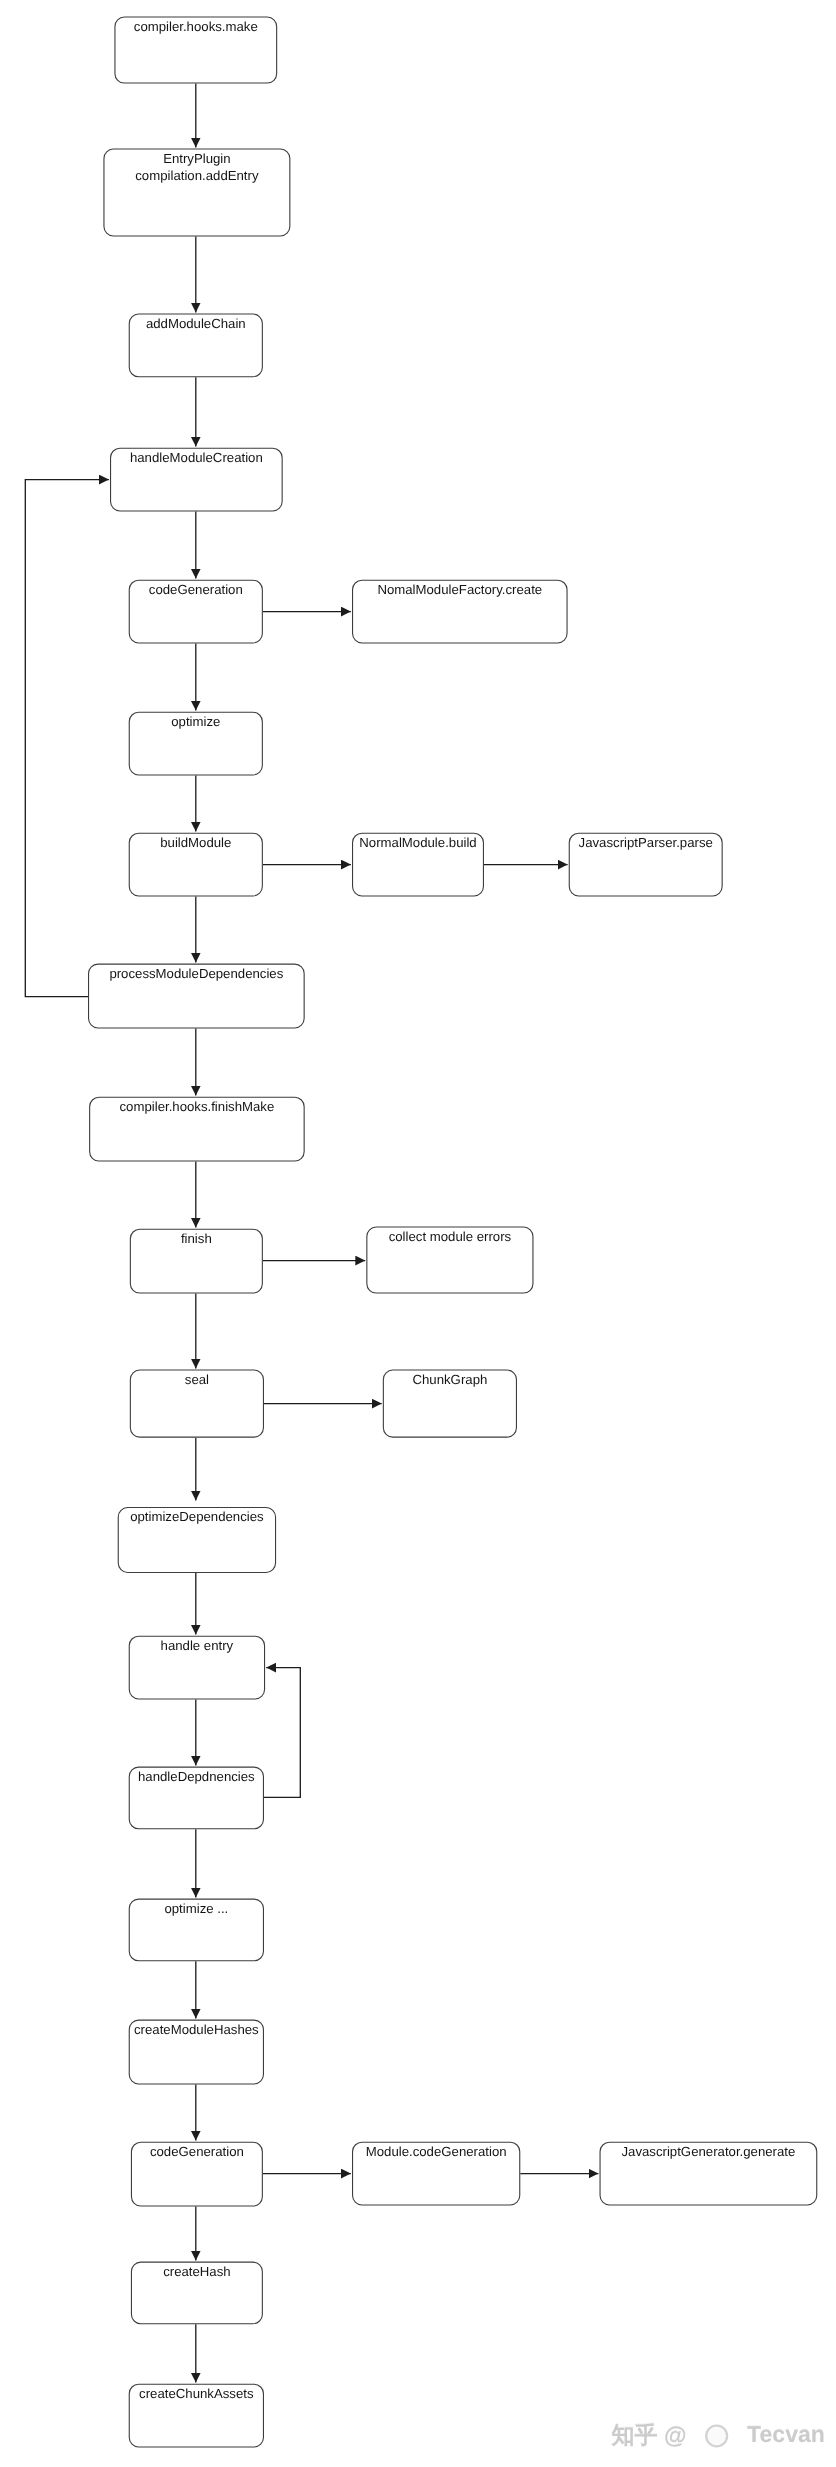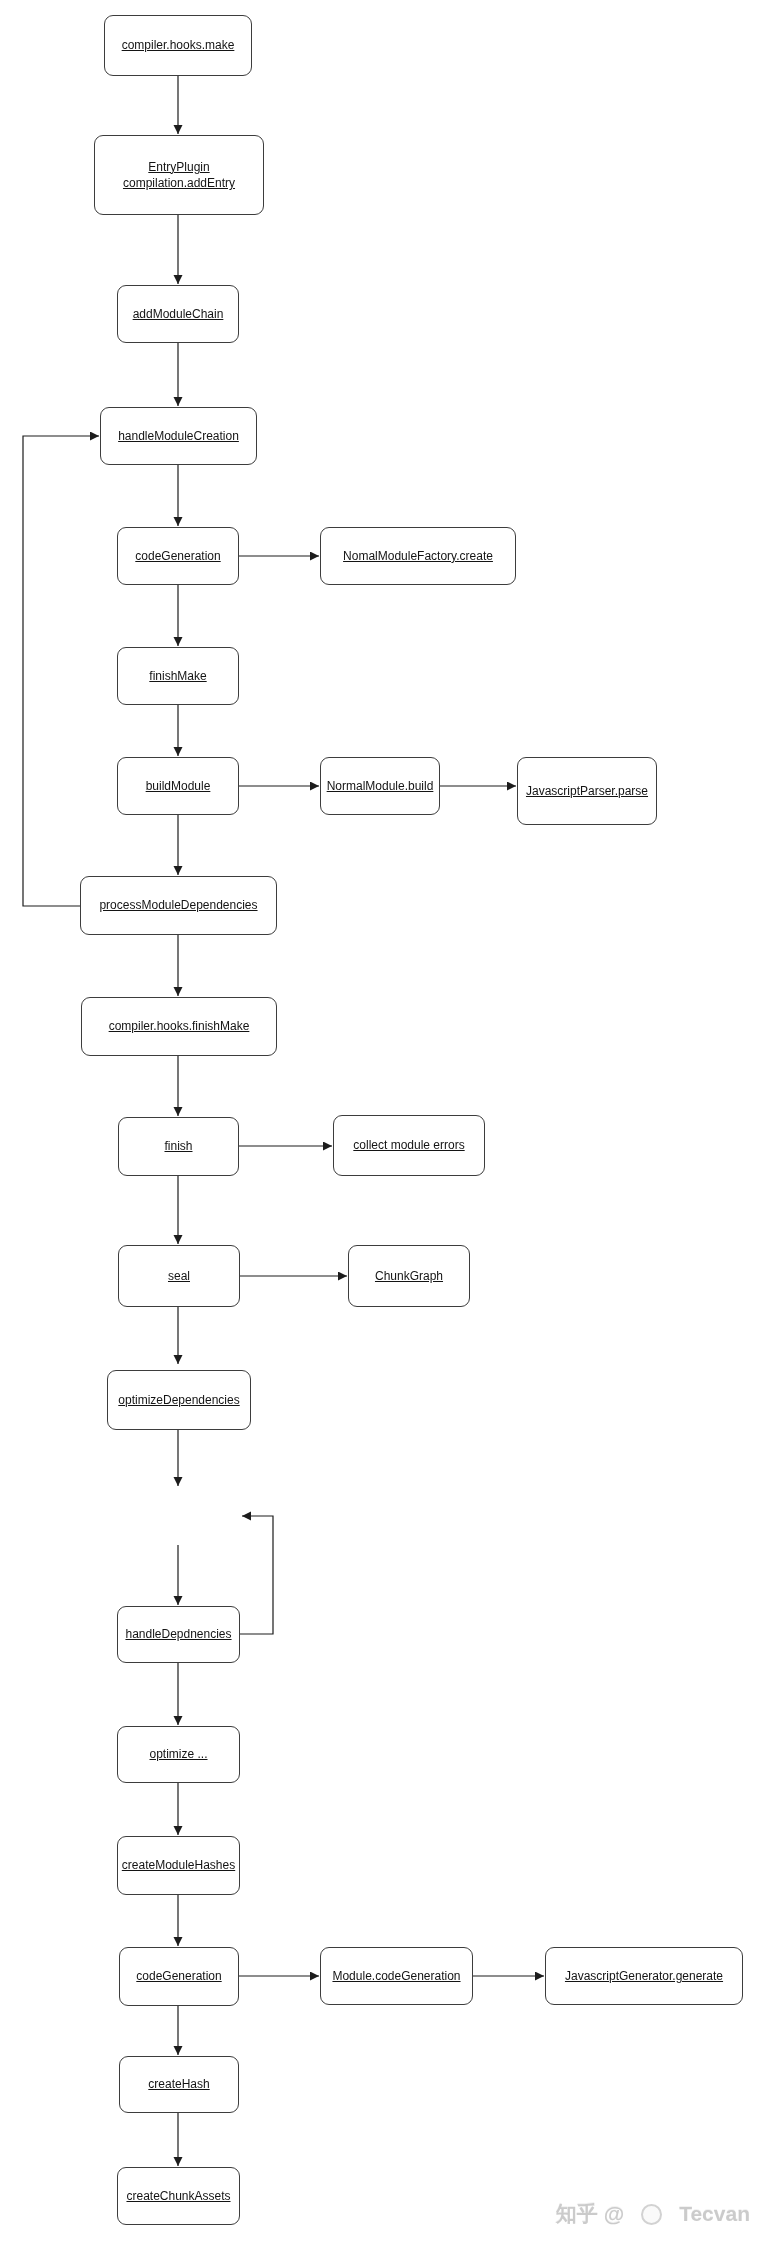--- a/index.html
+++ b/index.html
@@ -7,29 +7,28 @@
   body {
     font-family:"Liberation Sans", sans-serif;
     background:#ffffff;
     position:relative;
     overflow:hidden;
   }
   .canvas { position:absolute; left:0; top:0; width:760px; height:2243px; background:#ffffff; }
   .edges { position:absolute; left:0; top:0; }
   .node {
     position:absolute;
-    display:flex; align-items:center; justify-content:center;
+    display:flex; align-items:flex-start; justify-content:center;
     text-align:center;
     background:#ffffff;
     border:1px solid #3d3d3d;
     border-radius:9px;
     font-size:12px;
     color:#141414;
     line-height:1.35;
-    text-decoration:underline;
   }
   .node .lbl { white-space:pre-line; padding:0 5px; }
   .watermark {
     position:absolute;
     top:2200px; right:10px;
     display:flex; align-items:center; gap:17px;
     color:#cbcbcb;
     font-size:21px;
     font-weight:bold;
     text-shadow:0 1px 0 #ffffff, 0 -1px 0 #f2f2f2;
@@ -98,29 +97,29 @@
   <div class="node" style="left:100px; top:407px; width:157px; height:58px">
       <span class="lbl">handleModuleCreation</span>
     </div>
   <div class="node" style="left:117px; top:527px; width:122px; height:58px">
       <span class="lbl">codeGeneration</span>
     </div>
   <div class="node" style="left:320px; top:527px; width:196px; height:58px">
       <span class="lbl">NomalModuleFactory.create</span>
     </div>
   <div class="node" style="left:117px; top:647px; width:122px; height:58px">
-      <span class="lbl">finishMake</span>
+      <span class="lbl">optimize</span>
     </div>
   <div class="node" style="left:117px; top:757px; width:122px; height:58px">
       <span class="lbl">buildModule</span>
     </div>
   <div class="node" style="left:320px; top:757px; width:120px; height:58px">
       <span class="lbl">NormalModule.build</span>
     </div>
-  <div class="node" style="left:517px; top:757px; width:140px; height:68px">
+  <div class="node" style="left:517px; top:757px; width:140px; height:58px">
       <span class="lbl">JavascriptParser.parse</span>
     </div>
   <div class="node" style="left:80px; top:876px; width:197px; height:59px">
       <span class="lbl">processModuleDependencies</span>
     </div>
   <div class="node" style="left:81px; top:997px; width:196px; height:59px">
       <span class="lbl">compiler.hooks.finishMake</span>
     </div>
   <div class="node" style="left:118px; top:1117px; width:121px; height:59px">
       <span class="lbl">finish</span>
@@ -129,20 +128,23 @@
       <span class="lbl">collect module errors</span>
     </div>
   <div class="node" style="left:118px; top:1245px; width:122px; height:62px">
       <span class="lbl">seal</span>
     </div>
   <div class="node" style="left:348px; top:1245px; width:122px; height:62px">
       <span class="lbl">ChunkGraph</span>
     </div>
   <div class="node" style="left:107px; top:1370px; width:144px; height:60px">
       <span class="lbl">optimizeDependencies</span>
+    </div>
+  <div class="node" style="left:117px; top:1487px; width:124px; height:58px">
+      <span class="lbl">handle entry</span>
     </div>
   <div class="node" style="left:117px; top:1606px; width:123px; height:57px">
       <span class="lbl">handleDepdnencies</span>
     </div>
   <div class="node" style="left:117px; top:1726px; width:123px; height:57px">
       <span class="lbl">optimize ...</span>
     </div>
   <div class="node" style="left:117px; top:1836px; width:123px; height:59px">
       <span class="lbl">createModuleHashes</span>
     </div>

